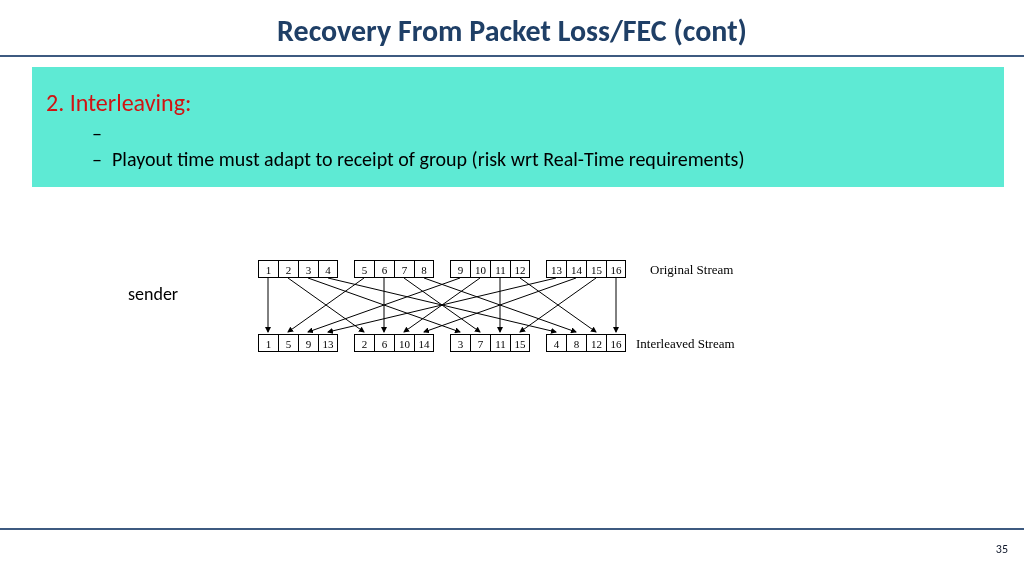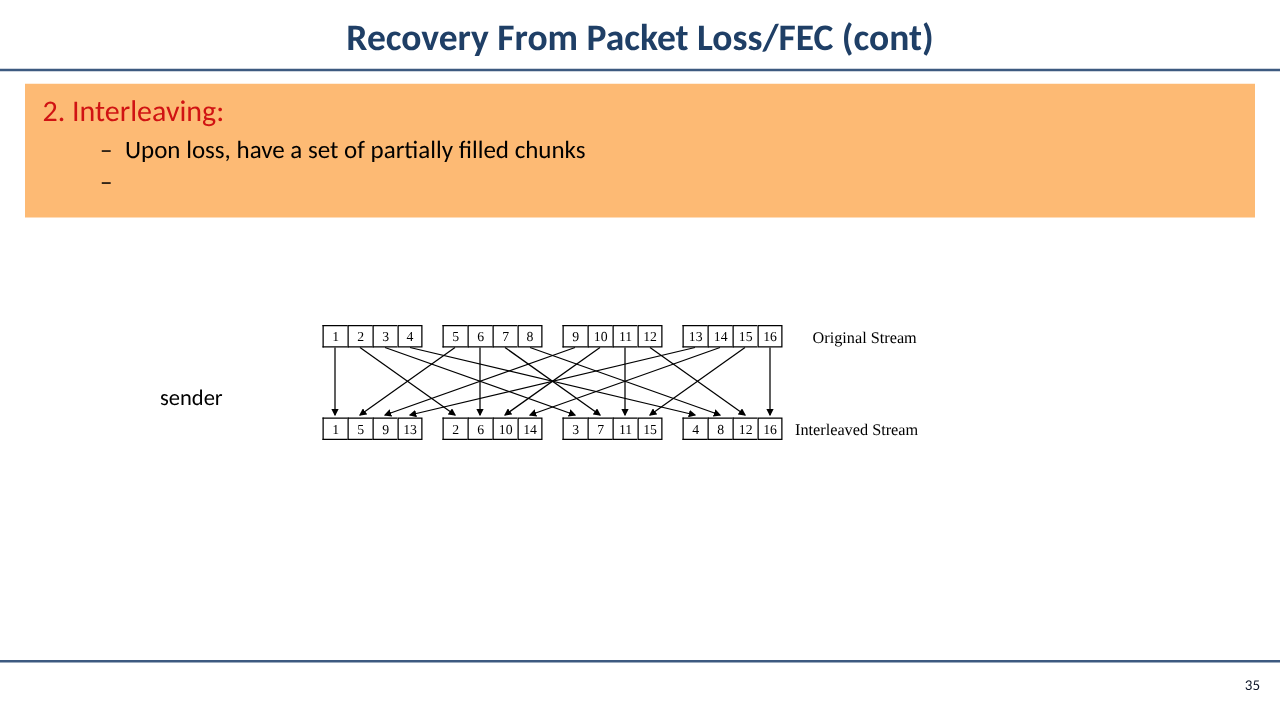--- a/index.html
+++ b/index.html
@@ -23,42 +23,41 @@
     font-weight: 700;
     color: #1f3f66;
     padding-top: 12px;
   }
   .hr-top {
     border: none;
     border-top: 2px solid #3d5a80;
     margin: 6px 0 0 0;
   }
   .content-box {
-    margin: 10px 20px 0 20px;
-    background: #fdba74;
-    padding: 8px 14px 14px 14px;
+    margin: 10px 20px 0 32px;
+    background: #5eead4;
+    padding: 21px 14px 14px 14px;
   }
   .heading {
     color: #d01313;
     font-size: 24px;
   }
   .bullets {
     margin: 4px 0 0 46px;
     font-size: 20px;
     color: #000;
   }
   .bullet-row { display: flex; align-items: flex-start; margin: 2px 0; }
   .dash { width: 20px; flex: 0 0 20px; }
   .sender-label {
     position: absolute;
     left: 128px;
     top: 283px;
     font-size: 18px;
     color: #000;
-    margin-top: 24px;
   }
   .diagram {
     position: absolute;
     left: 258px;
     top: 260px;
     width: 510px;
     height: 100px;
   }
   .row-cells {
     position: absolute;
@@ -128,24 +127,24 @@
 <div class="slide">
 
 <div class="title">Recovery From Packet Loss/FEC (cont)</div>
 <hr class="hr-top">
 
 <div class="content-box">
   <div class="heading">2. Interleaving:</div>
   <div class="bullets">
     <div class="bullet-row">
       <span class="dash">–</span>
-      <span>Upon loss, have a set of partially filled chunks</span>
     </div>
     <div class="bullet-row">
       <span class="dash">–</span>
+      <span>Playout time must adapt to receipt of group (risk wrt Real-Time requirements)</span>
     </div>
   </div>
 </div>
 
 <div class="sender-label">sender</div>
 
 <div class="diagram">
 
   <div class="row-cells row-top">
     <div class="group">

